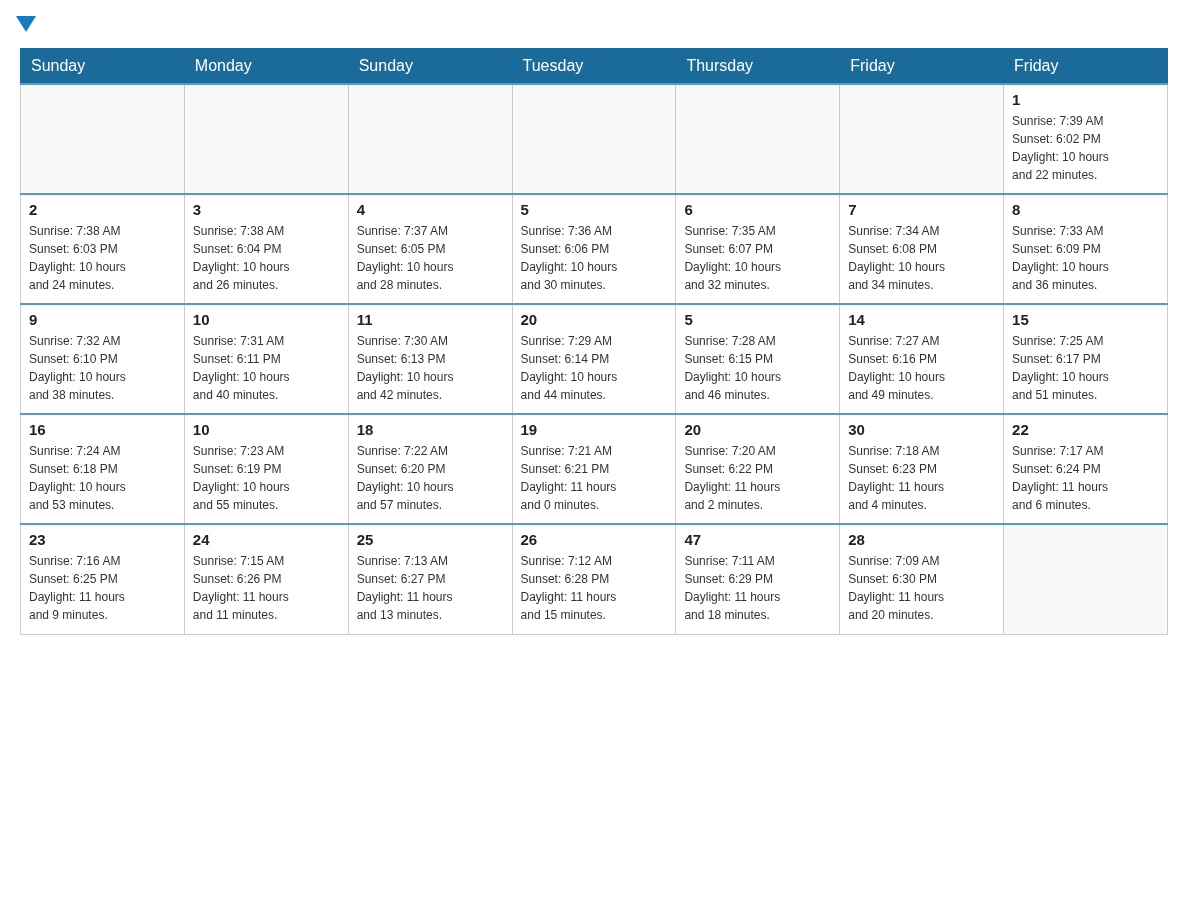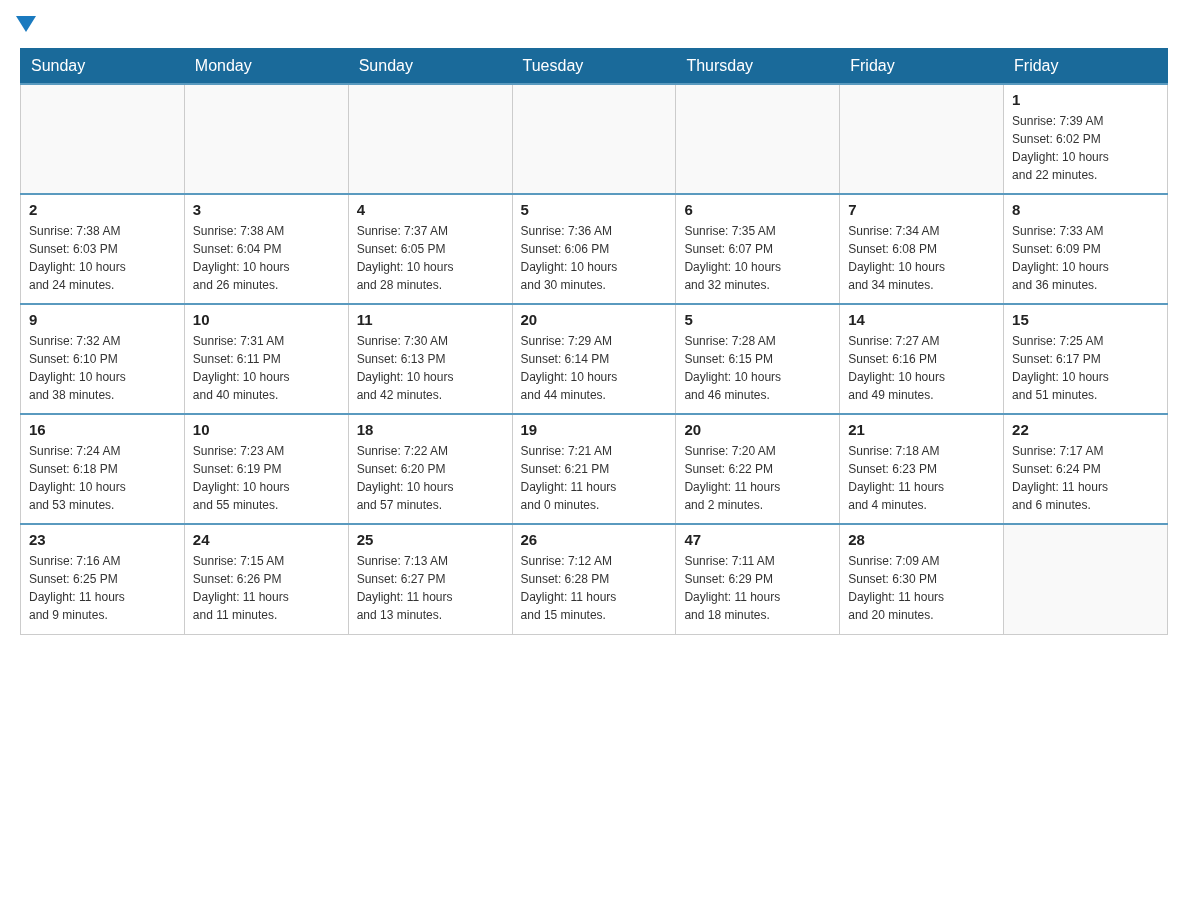--- a/index.html
+++ b/index.html
@@ -213,21 +213,21 @@
         </td>
         <td>
           <span class="day-number">19</span>
           <div class="day-info">Sunrise: 7:21 AM<br>Sunset: 6:21 PM<br>Daylight: 11 hours<br>and 0 minutes.</div>
         </td>
         <td>
           <span class="day-number">20</span>
           <div class="day-info">Sunrise: 7:20 AM<br>Sunset: 6:22 PM<br>Daylight: 11 hours<br>and 2 minutes.</div>
         </td>
         <td>
-          <span class="day-number">21</span>
+          <span class="day-number">30</span>
           <div class="day-info">Sunrise: 7:18 AM<br>Sunset: 6:23 PM<br>Daylight: 11 hours<br>and 4 minutes.</div>
         </td>
         <td>
           <span class="day-number">22</span>
           <div class="day-info">Sunrise: 7:17 AM<br>Sunset: 6:24 PM<br>Daylight: 11 hours<br>and 6 minutes.</div>
         </td>
       </tr>
       <tr class="week-row">
         <td>
           <span class="day-number">23</span>

